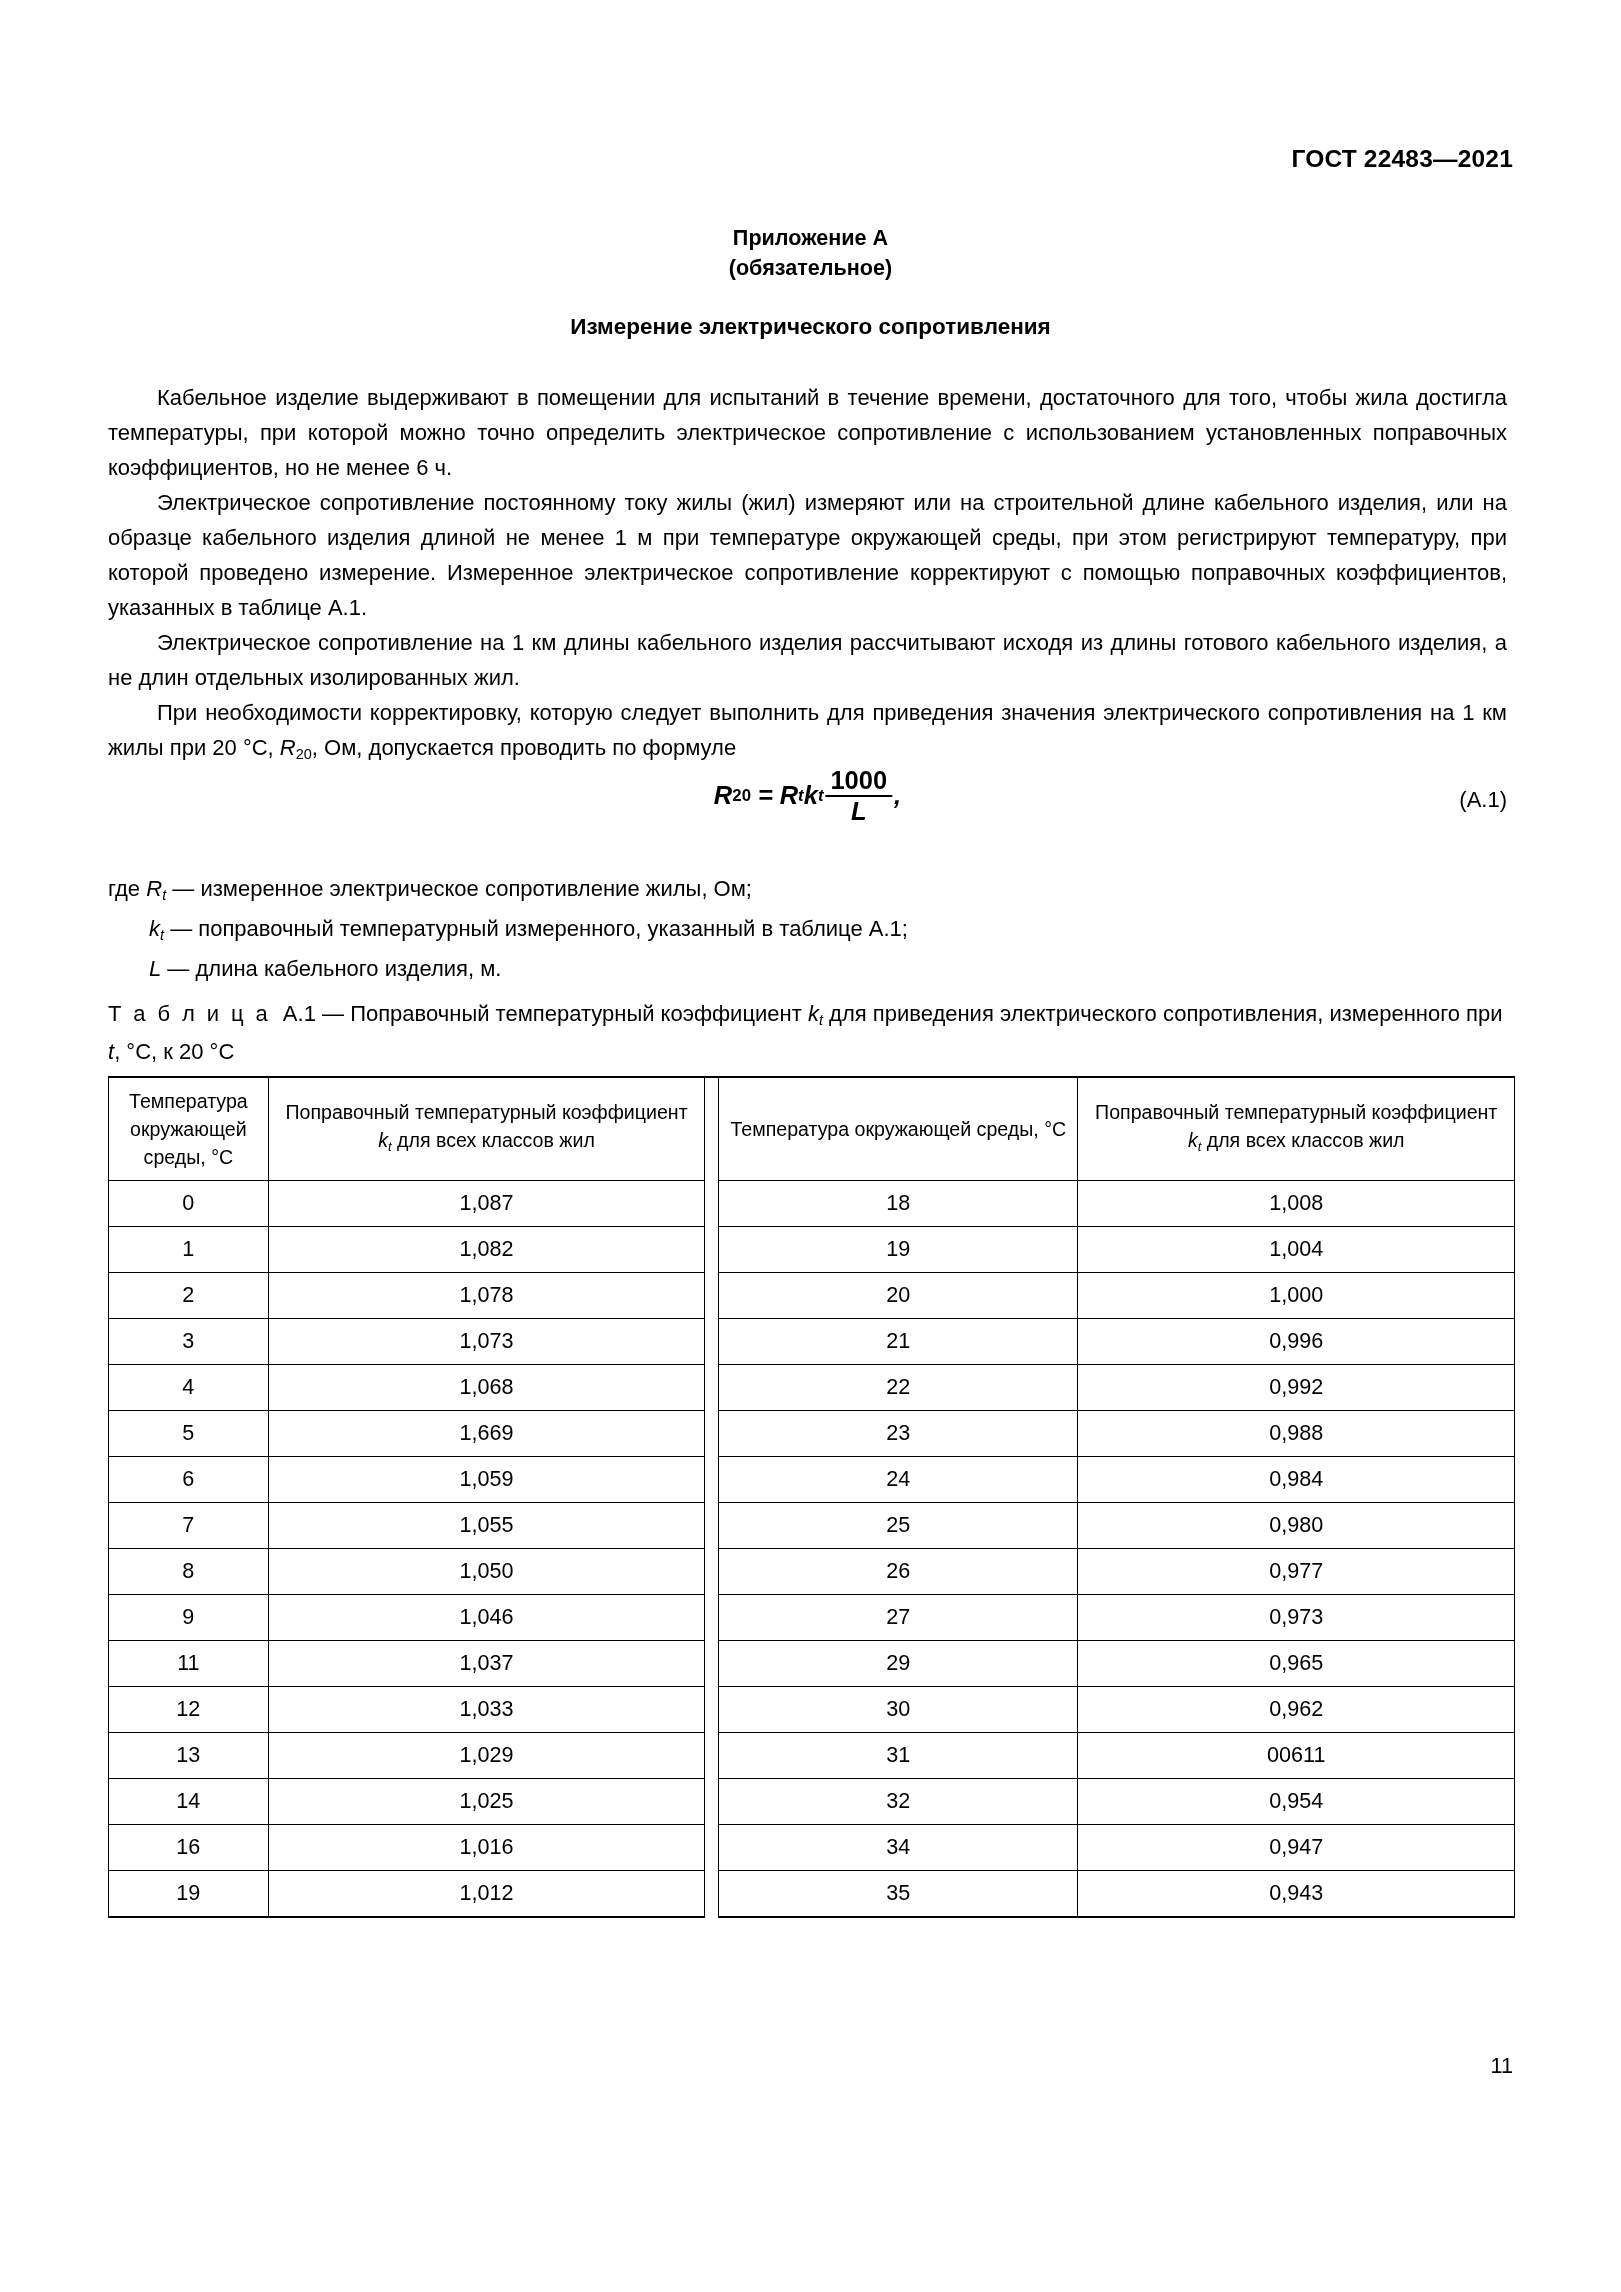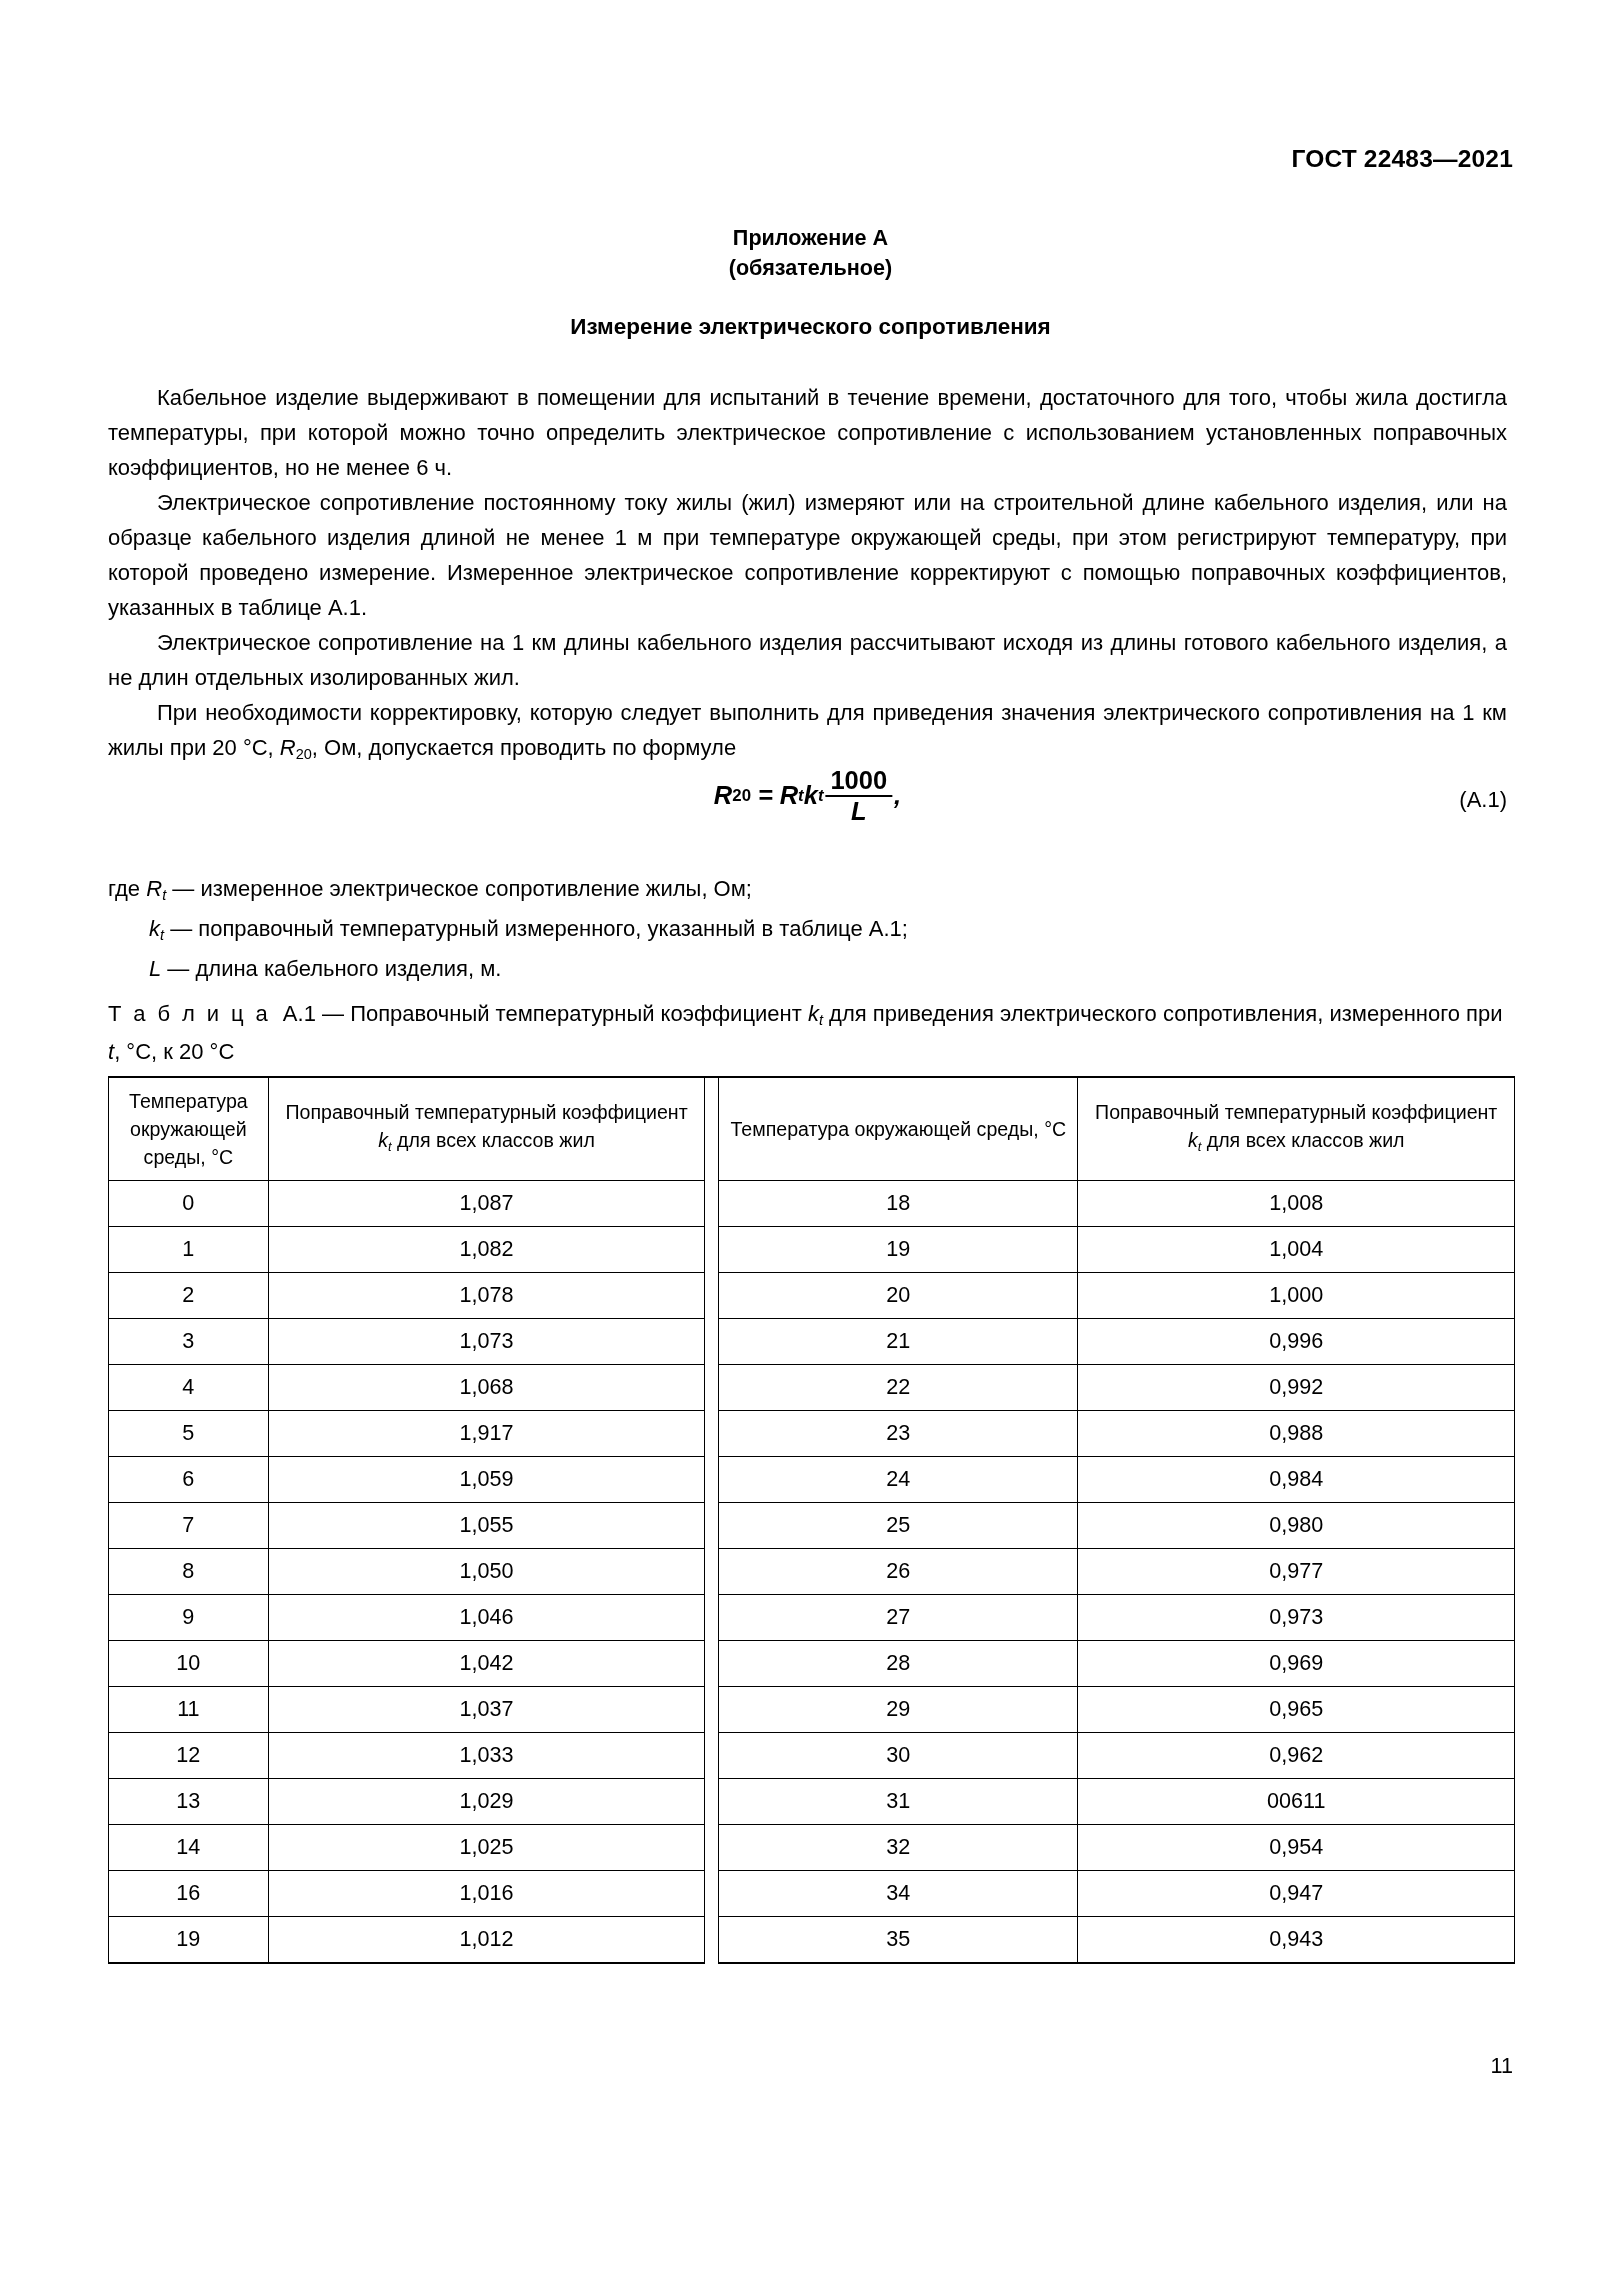--- a/index.html
+++ b/index.html
@@ -287,21 +287,21 @@
           </tr>
           <tr>
             <td>4</td>
             <td class="divider-left">1,068</td>
             <td class="gap"></td>
             <td>22</td>
             <td>0,992</td>
           </tr>
           <tr>
             <td>5</td>
-            <td class="divider-left">1,917</td>
+            <td class="divider-left">1,669</td>
             <td class="gap"></td>
             <td>23</td>
             <td>0,988</td>
           </tr>
           <tr>
             <td>6</td>
             <td class="divider-left">1,059</td>
             <td class="gap"></td>
             <td>24</td>
             <td>0,984</td>
@@ -321,27 +321,20 @@
             <td>0,977</td>
           </tr>
           <tr>
             <td>9</td>
             <td class="divider-left">1,046</td>
             <td class="gap"></td>
             <td>27</td>
             <td>0,973</td>
           </tr>
           <tr>
-            <td>10</td>
-            <td class="divider-left">1,042</td>
-            <td class="gap"></td>
-            <td>28</td>
-            <td>0,969</td>
-          </tr>
-          <tr>
             <td>11</td>
             <td class="divider-left">1,037</td>
             <td class="gap"></td>
             <td>29</td>
             <td>0,965</td>
           </tr>
           <tr>
             <td>12</td>
             <td class="divider-left">1,033</td>
             <td class="gap"></td>

